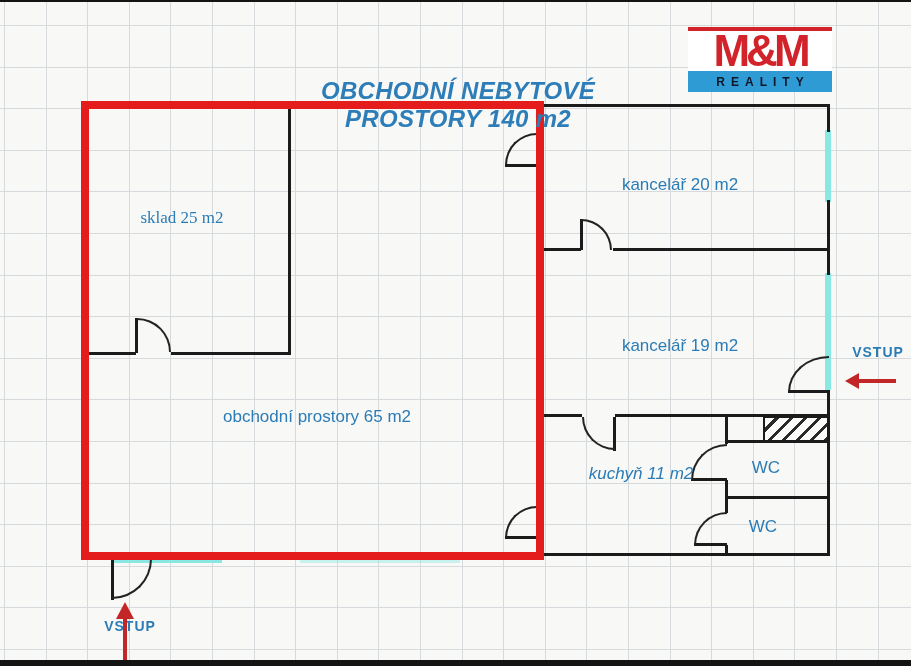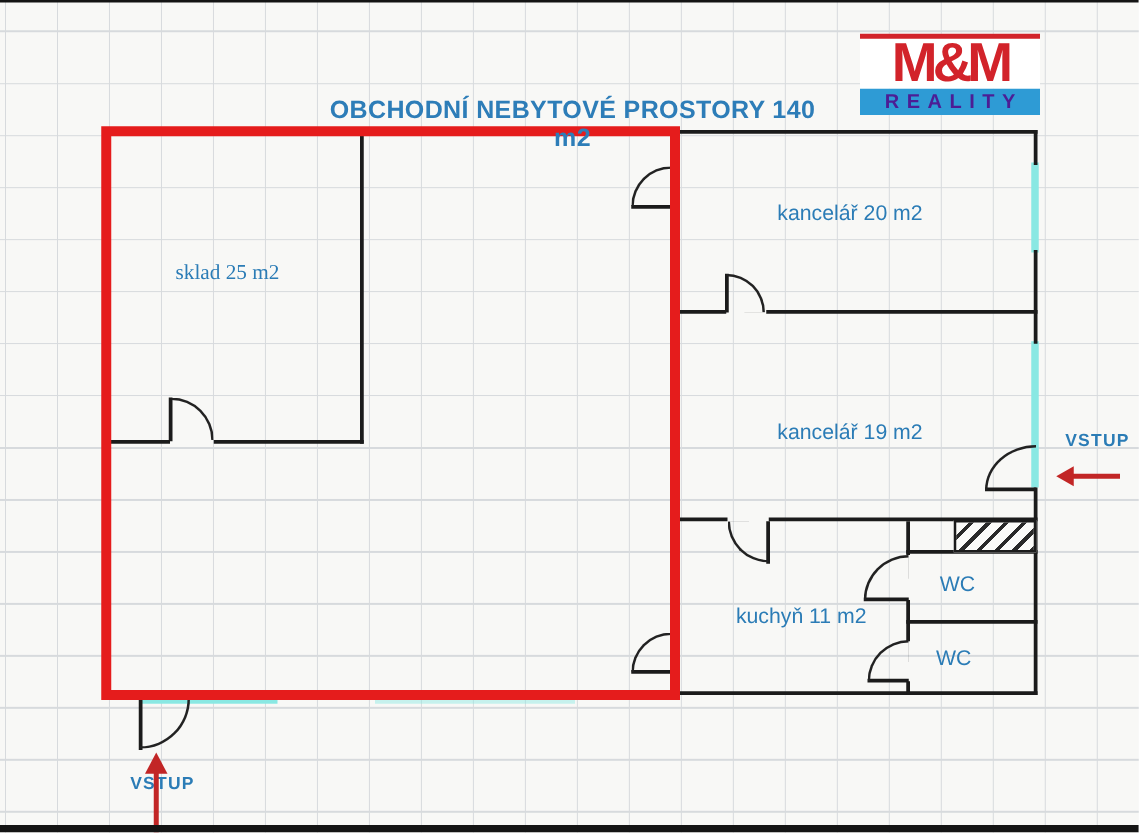--- a/index.html
+++ b/index.html
@@ -11,34 +11,34 @@
       repeating-linear-gradient(to right, #d7dadd 0 1px, transparent 1px 41.6px),
       repeating-linear-gradient(to bottom, #d7dadd 0 1px, transparent 1px 41.6px);
     background-position:4px 25px;
   }
   .wall { position:absolute; background:#1b1b1b; z-index:2; }
   .cyan { position:absolute; background:#8ae8e3; z-index:1; }
   .cyan.faint { opacity:.45; }
   .arc  { position:absolute; z-index:2; border:0 solid #222; background:transparent; }
   .leaf { position:absolute; background:#1b1b1b; z-index:2; }
   .label { position:absolute; z-index:4; color:#2b7cb6; text-align:center; font-size:17px; }
-  .title { position:absolute; z-index:4; color:#2d7db8; font-size:20px; font-weight:bold; text-align:center; letter-spacing:.3px; }
+  .title { position:absolute; z-index:4; color:#2d7db8; font-size:24px; font-weight:bold; text-align:center; letter-spacing:.3px;font-style:italic; }
   .vstup { position:absolute; z-index:4; color:#2b7cb6; font-size:14px; font-weight:bold; text-align:center; letter-spacing:1px; }
   .red-rect { position:absolute; z-index:3; border:8px solid #e51c1c; background:transparent; }
   .arrow-shaft { position:absolute; background:#c22626; z-index:5; }
   .arrow-head { position:absolute; width:0; height:0; z-index:5; }
   .hatch {
     position:absolute; z-index:2; border:2px solid #1b1b1b; background-color:#fbfbf9;
     background-image:repeating-linear-gradient(135deg, transparent 0 7px, #2a2a2a 7px 10px);
   }
   .logo { position:absolute; left:688px; top:27px; width:144px; z-index:6; }
   .logo-top { height:44px; background:#ffffff; border-top:4px solid #d2232a; display:flex; align-items:center; justify-content:center; }
   .logo-top span { color:#d2232a; font-size:44px; font-weight:bold; letter-spacing:-4px; line-height:1; }
   .logo-bottom { height:21px; background:#2e9bd5; display:flex; align-items:center; justify-content:center; }
-  .logo-bottom span { color:#4c1d95; font-size:16px; font-weight:bold; letter-spacing:6px; padding-left:6px; }
+  .logo-bottom span { color:#0f172a; font-size:12px; font-weight:bold; letter-spacing:6px; padding-left:6px; }
   .edge-bar { position:absolute; left:0; width:911px; background:#141414; z-index:6; }
 </style>
 </head>
 <body>
 
 <div class="canvas">
 
   <div class="edge-bar" style="top:0; height:2px;"></div>
   <div class="edge-bar" style="top:660px; height:6px;"></div>
 
@@ -112,23 +112,24 @@
 
   <div class="leaf" style="left:788px; top:390px; width:41px; height:3px;"></div>
   <div class="arc" style="left:788px; top:356px; width:41px; height:36px; border-width:2px 0 0 2px; border-top-left-radius:100%;"></div>
 
   <div class="leaf" style="left:111px; top:558px; width:3px; height:42px;"></div>
   <div class="arc" style="left:112px; top:559px; width:40px; height:40px; border-width:0 2px 2px 0; border-bottom-right-radius:100%;"></div>
 
   <div class="red-rect" style="left:81px; top:101px; width:463px; height:459px;"></div>
 
   <div class="label" style="left:82px;  top:208px; width:200px;font-family:Liberation Serif, serif;">sklad 25 m2</div>
-  <div class="label" style="left:580px; top:161px; width:200px;">kancelář 20 m2</div>
+  <div class="label" style="left:580px; top:175px; width:200px;">kancelář 20 m2</div>
   <div class="label" style="left:580px; top:336px; width:200px;">kancelář 19 m2</div>
-  <div class="label" style="left:556px; top:483px; width:170px;">kuchyň 11 m2</div>
+  <div class="label" style="left:167px; top:407px; width:300px;">obchodní prostory 65 m2</div>
+  <div class="label" style="left:556px; top:464px; width:170px;font-style:italic;">kuchyň 11 m2</div>
   <div class="label" style="left:726px; top:458px; width:80px;">WC</div>
   <div class="label" style="left:723px; top:517px; width:80px;">WC</div>
 
   <div class="vstup" style="left:90px; top:618px; width:80px;">VSTUP</div>
   <div class="arrow-shaft" style="left:123px; top:618px; width:4px; height:48px;"></div>
   <div class="arrow-head" style="left:116px; top:602px; border-left:9px solid transparent; border-right:9px solid transparent; border-bottom:17px solid #c22626;"></div>
 
   <div class="vstup" style="left:838px; top:344px; width:80px;">VSTUP</div>
   <div class="arrow-shaft" style="left:858px; top:379px; width:38px; height:4px;"></div>
   <div class="arrow-head" style="left:845px; top:373px; border-top:8px solid transparent; border-bottom:8px solid transparent; border-right:14px solid #c22626;"></div>

